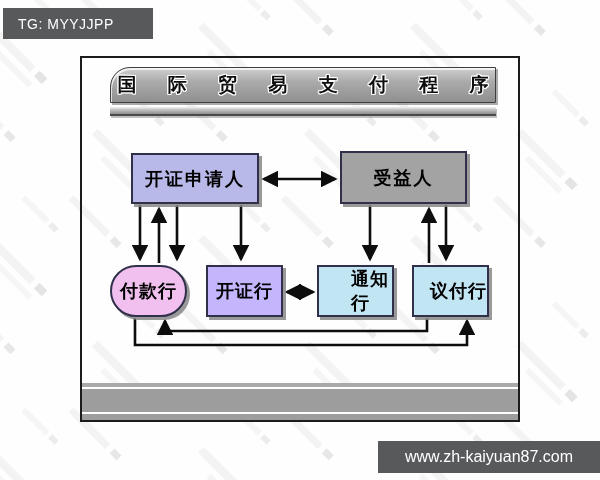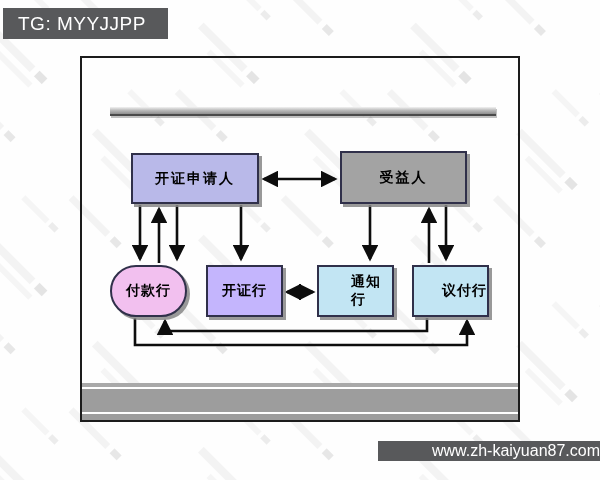--- a/index.html
+++ b/index.html
@@ -4,22 +4,22 @@
 <style>
   * { margin:0; padding:0; box-sizing:border-box; }
   body { background:#fff; font-family:"Liberation Sans","DejaVu Sans",sans-serif; }
   .canvas { position:relative; width:600px; height:480px; background:#fefefe; overflow:hidden; }
 
   
   .watermark { position:absolute; inset:0; z-index:0; pointer-events:none; }
 
   
   .tag { position:absolute; background:#58595b; color:#fff; display:flex; align-items:center; z-index:5; }
-  .tag-tg { left:3px; top:8px; width:165px; height:31px; padding-left:15px; font-size:19px; letter-spacing:.5px; }
-  .tag-site { left:378px; top:441px; width:222px; height:20px; justify-content:flex-end; font-size:16px; }
+  .tag-tg { left:3px; top:8px; width:150px; height:31px; padding-left:15px; font-size:14px; letter-spacing:.5px; }
+  .tag-site { left:378px; top:441px; width:222px; height:32px; justify-content:center; font-size:16px; }
 
   
   .frame { position:absolute; left:80px; top:56px; width:440px; height:366px;
            border:2px solid #1c1c1c; background:transparent; z-index:1; }
 
   
   .banner { position:absolute; left:28px; top:9px; width:386px; height:36px;
             background:linear-gradient(180deg,#cfcfcf 0%,#ababab 40%,#8f8f8f 100%);
             border:1px solid #3f3f3f; border-top-left-radius:20px;
             box-shadow:inset 1px 2px 0 rgba(255,255,255,.75), 2px 2px 0 rgba(70,70,70,.45);
@@ -35,21 +35,21 @@
             background:linear-gradient(180deg,
               #a9a9a9 0px,#a9a9a9 4px,
               #ffffff 4px,#ffffff 6px,
               #9d9d9d 6px,#9d9d9d 29px,
               #ffffff 29px,#ffffff 31px,
               #9d9d9d 31px,#9d9d9d 37px); }
 
   
   .node { position:absolute; border:2px solid #30304a; box-shadow:3px 3px 0 rgba(135,135,135,.85);
           display:flex; align-items:center; justify-content:center;
-          font-size:14px; font-weight:bold; color:#000; letter-spacing:2px; z-index:3; }
+          font-size:18px; font-weight:bold; color:#000; letter-spacing:2px; z-index:3; }
   .node-applicant   { left:49px;  top:95px;  width:128px; height:51px; }
   .node-beneficiary { left:258px; top:93px;  width:127px; height:53px; }
   .node-paying      { left:28px;  top:207px; width:77px;  height:52px; letter-spacing:1px;border-radius:26px; }
   .node-issuing     { left:124px; top:207px; width:77px;  height:52px; letter-spacing:1px; }
   .node-advising    { left:235px; top:207px; width:77px;  height:52px; letter-spacing:1px; }
   .node-negotiating { left:330px; top:207px; width:77px;  height:52px; letter-spacing:1px; }
 
   .edges { position:absolute; inset:0; width:100%; height:100%; z-index:2; }
 </style>
 </head>
@@ -71,20 +71,23 @@
     </defs>
     <rect width="600" height="480" fill="url(#wm)"></rect>
   </svg>
 
   <div class="tag tag-tg">
     <span>TG: MYYJJPP</span>
   </div>
 
   <div class="frame">
 
+    <div class="banner">
+      <span class="banner-title">国 际 贸 易 支 付 程 序</span>
+    </div>
     <div class="banner-strip"></div>
 
     <svg class="edges" viewBox="0 0 436 362">
       <defs>
         <marker id="ah" viewBox="0 0 10 10" refX="8.5" refY="5" markerWidth="6.5" markerHeight="6.5" orient="auto-start-reverse">
           <path d="M0,0 L10,5 L0,10 z" fill="#0d0d0d"></path>
         </marker>
       </defs>
       <g stroke="#0d0d0d" stroke-width="2.6" fill="none">
         <line x1="182" y1="121" x2="253" y2="121" marker-start="url(#ah)" marker-end="url(#ah)"></line>

